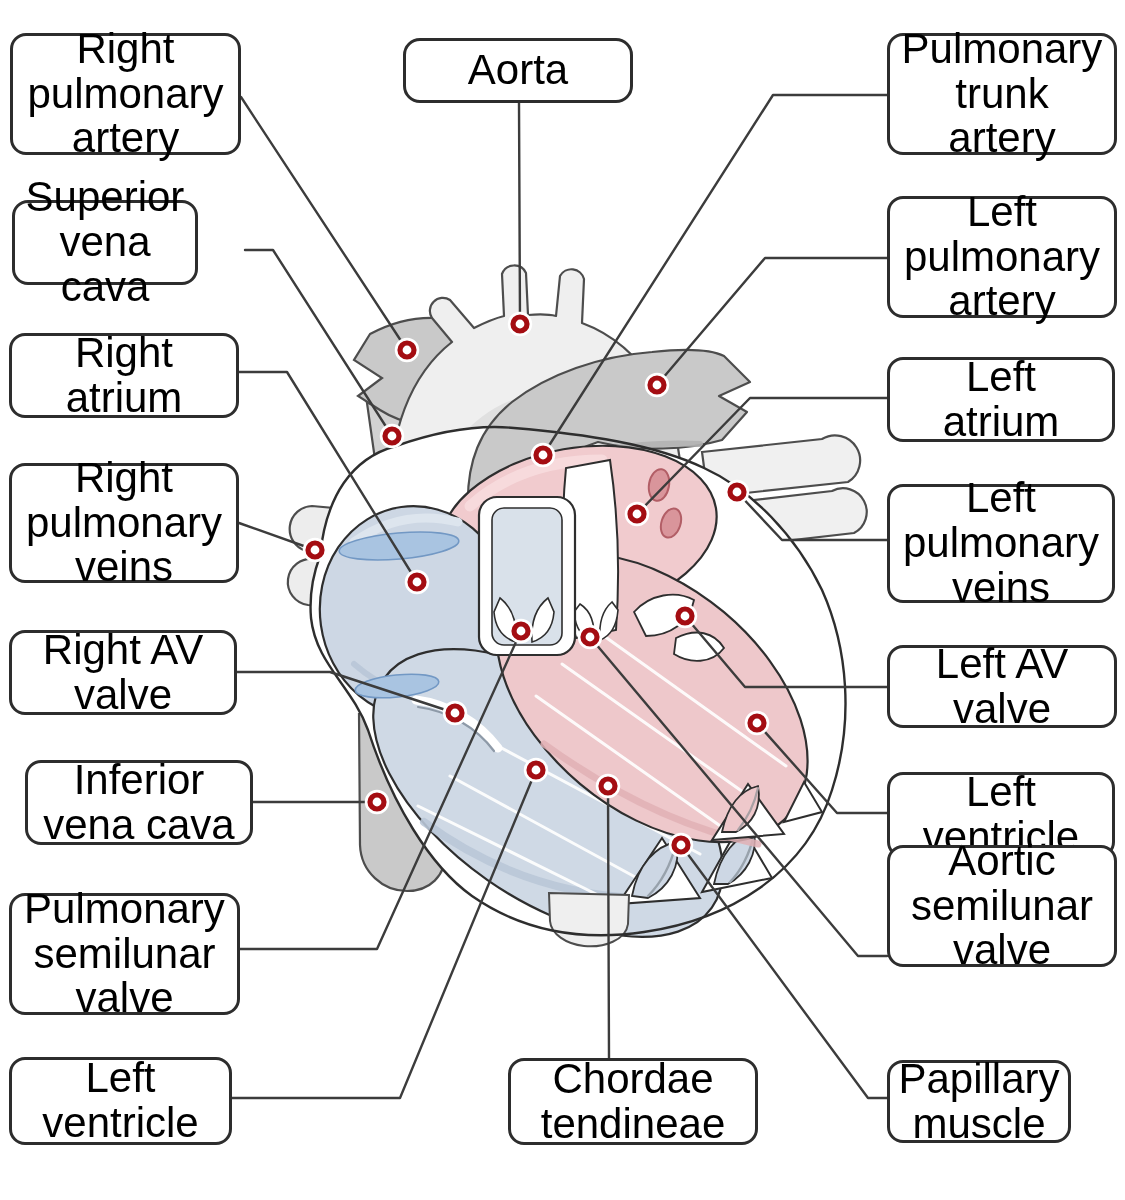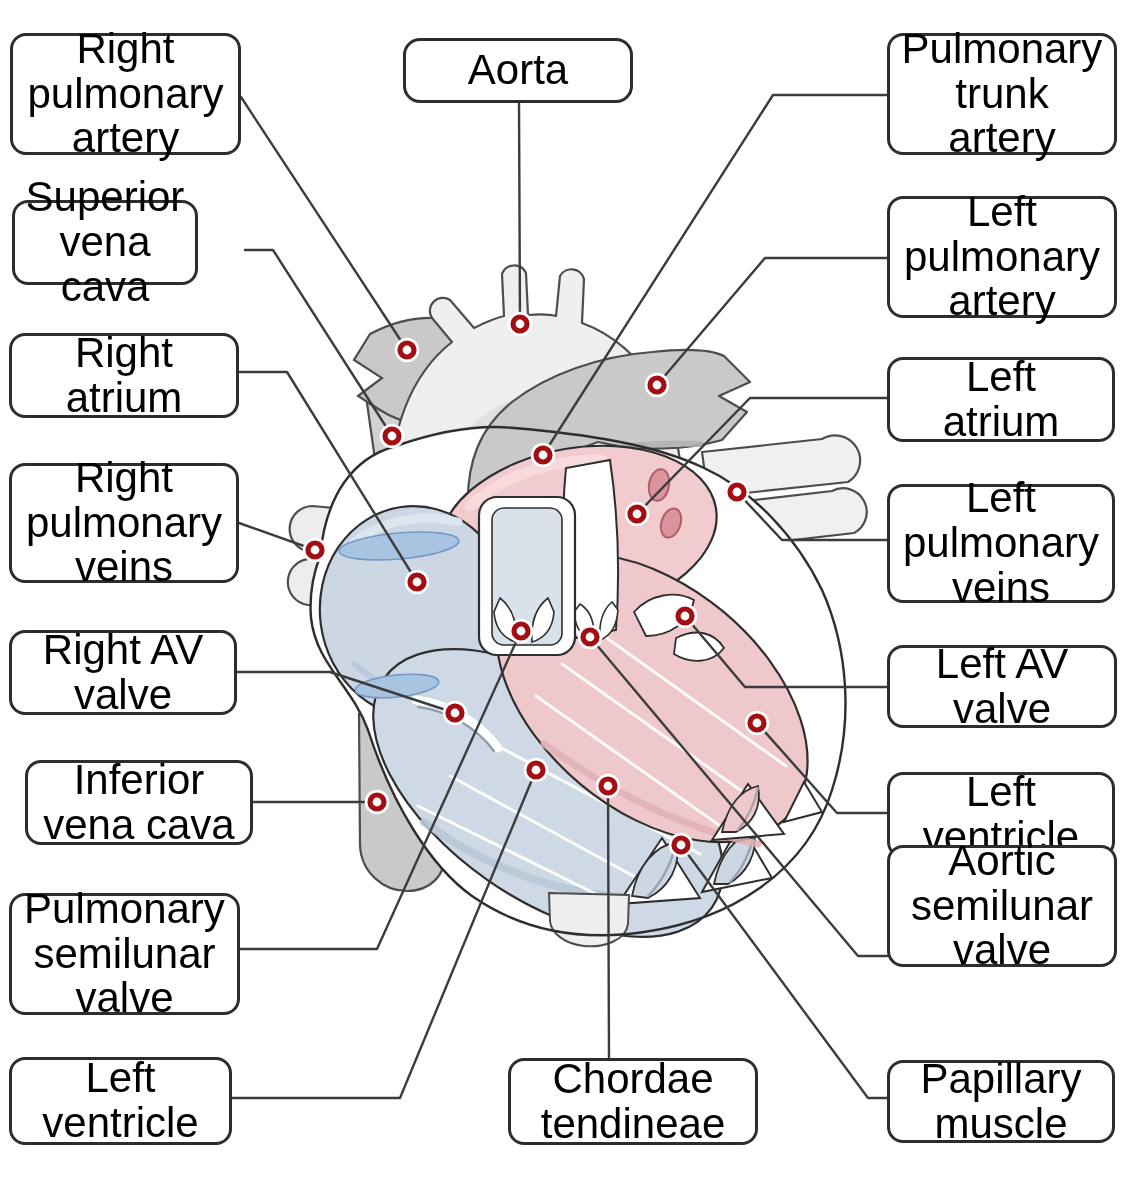--- a/index.html
+++ b/index.html
@@ -301,16 +301,16 @@
       <div class="label-box" style="left: 887px; top: 484px; width: 228px; height: 119px;">Left
 pulmonary
 veins</div>
       <div class="label-box" style="left: 887px; top: 645px; width: 230px; height: 83px;">Left AV
 valve</div>
       <div class="label-box" style="left: 887px; top: 772px; width: 228px; height: 86px;">Left
 ventricle</div>
       <div class="label-box" style="left: 887px; top: 845px; width: 230px; height: 122px;">Aortic
 semilunar
 valve</div>
-      <div class="label-box" style="left: 887px; top: 1060px; width: 228px; height: 83px;">Papillary
+      <div class="label-box" style="left: 887px; top: 1060px; width: 184px; height: 83px;">Papillary
 muscle</div>
     </div>
 </div>
 
 </body></html>

